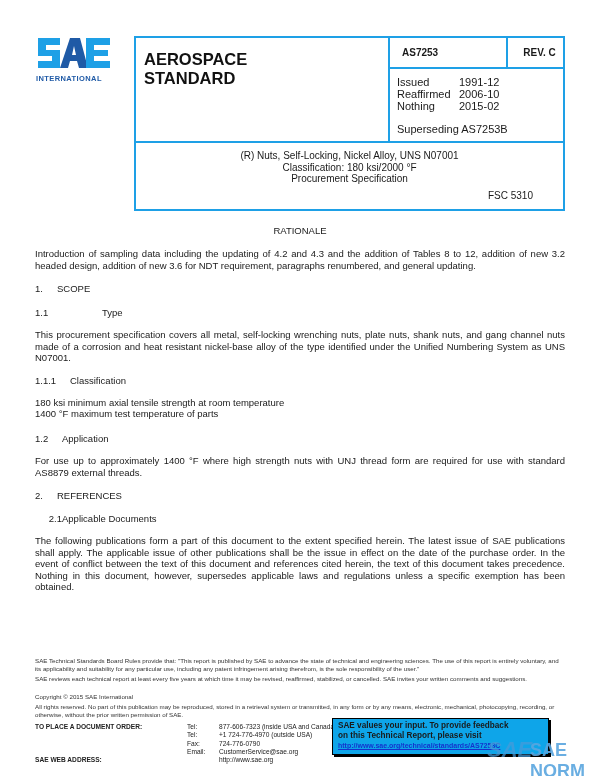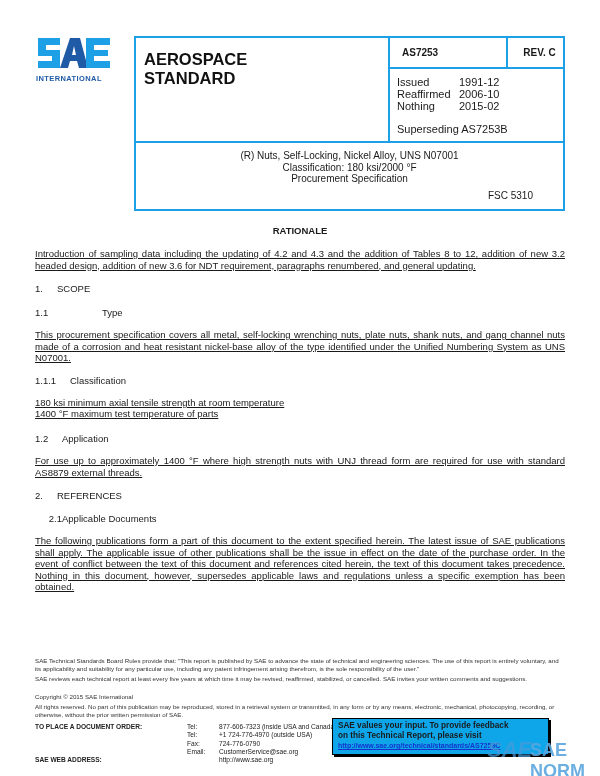--- a/index.html
+++ b/index.html
@@ -15,22 +15,22 @@
   .hdr-doc { position: absolute; left: 254px; top: 0; width: 118px; height: 31px; border-right: 2px solid #1ea0e6; border-bottom: 2px solid #1ea0e6; padding: 9px 0 0 12px; font-weight: bold; font-size: 10px; }
   .hdr-rev { position: absolute; left: 372px; top: 0; width: 57px; height: 31px; border-bottom: 2px solid #1ea0e6; padding: 9px 0 0 6px; text-align: center; font-weight: bold; font-size: 10px; }
   .hdr-dates { position: absolute; left: 254px; top: 31px; width: 175px; height: 72px; padding: 7px 0 0 7px; font-size: 11px; line-height: 12px; }
   .hdr-dates .row { display: flex; }
   .hdr-dates .lbl { width: 62px; }
   .hdr-supersede { position: absolute; left: 7px; bottom: 6px; }
   .hdr-split { position: absolute; left: 0; top: 103px; width: 427px; height: 2px; background: #1ea0e6; }
   .hdr-subject { position: absolute; left: 0; top: 112px; width: 427px; text-align: center; font-size: 10px; line-height: 11.5px; }
   .hdr-fsc { position: absolute; right: 30px; top: 152px; font-size: 10px; }
 
-  .rationale-h { position: absolute; left: 0; width: 600px; top: 225px; text-align: center; font-size: 9.5px; font-weight: bold; }
-  .p { position: absolute; left: 35px; width: 530px; font-size: 9.5px; line-height: 11.5px; text-align: justify; text-decoration: underline; }
+  .rationale-h { position: absolute; left: 0; width: 600px; top: 225px; text-align: center; font-size: 9.5px; }
+  .p { position: absolute; left: 35px; width: 530px; font-size: 9.5px; line-height: 11.5px; text-align: justify; }
   .h { position: absolute; left: 35px; font-size: 9.5px; display: flex; }
   .h .num { display: inline-block; }
 
   .fine { position: absolute; left: 35px; width: 530px; font-size: 6.2px; line-height: 8px; color: #333; }
   .order { position: absolute; left: 35px; top: 723px; font-size: 6.6px; line-height: 8.3px; color: #222; }
   .order .bold { font-weight: bold; }
   .order-grid { display: grid; grid-template-columns: 152px 32px 170px; }
 
   .feedback { position: absolute; left: 332px; top: 718px; width: 217px; height: 37px; border: 1px solid #000; box-shadow: 2px 2px 0 #000; background: #0ea5e9; padding: 2px 5px; font-size: 8.2px; font-weight: bold; line-height: 10px; }
   .feedback a { color: #1433cc; text-decoration: underline; font-size: 7px; font-weight: bold; }

